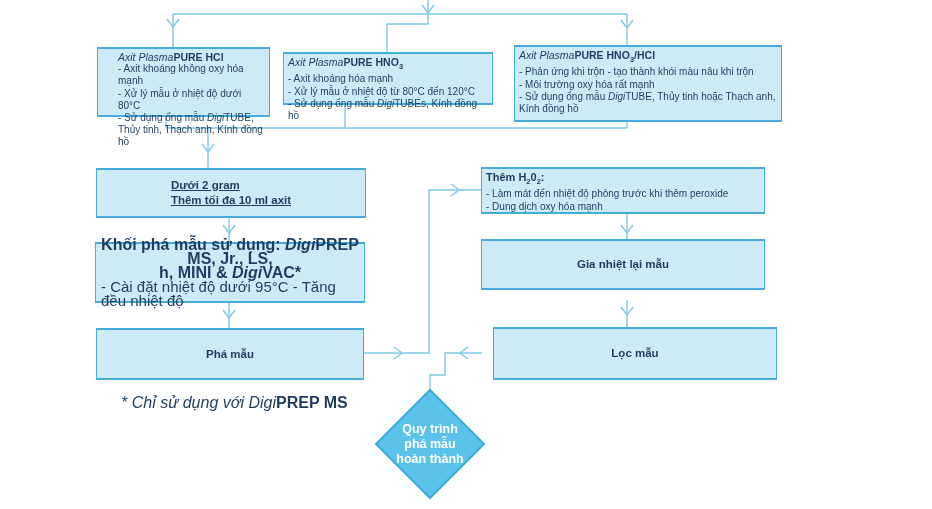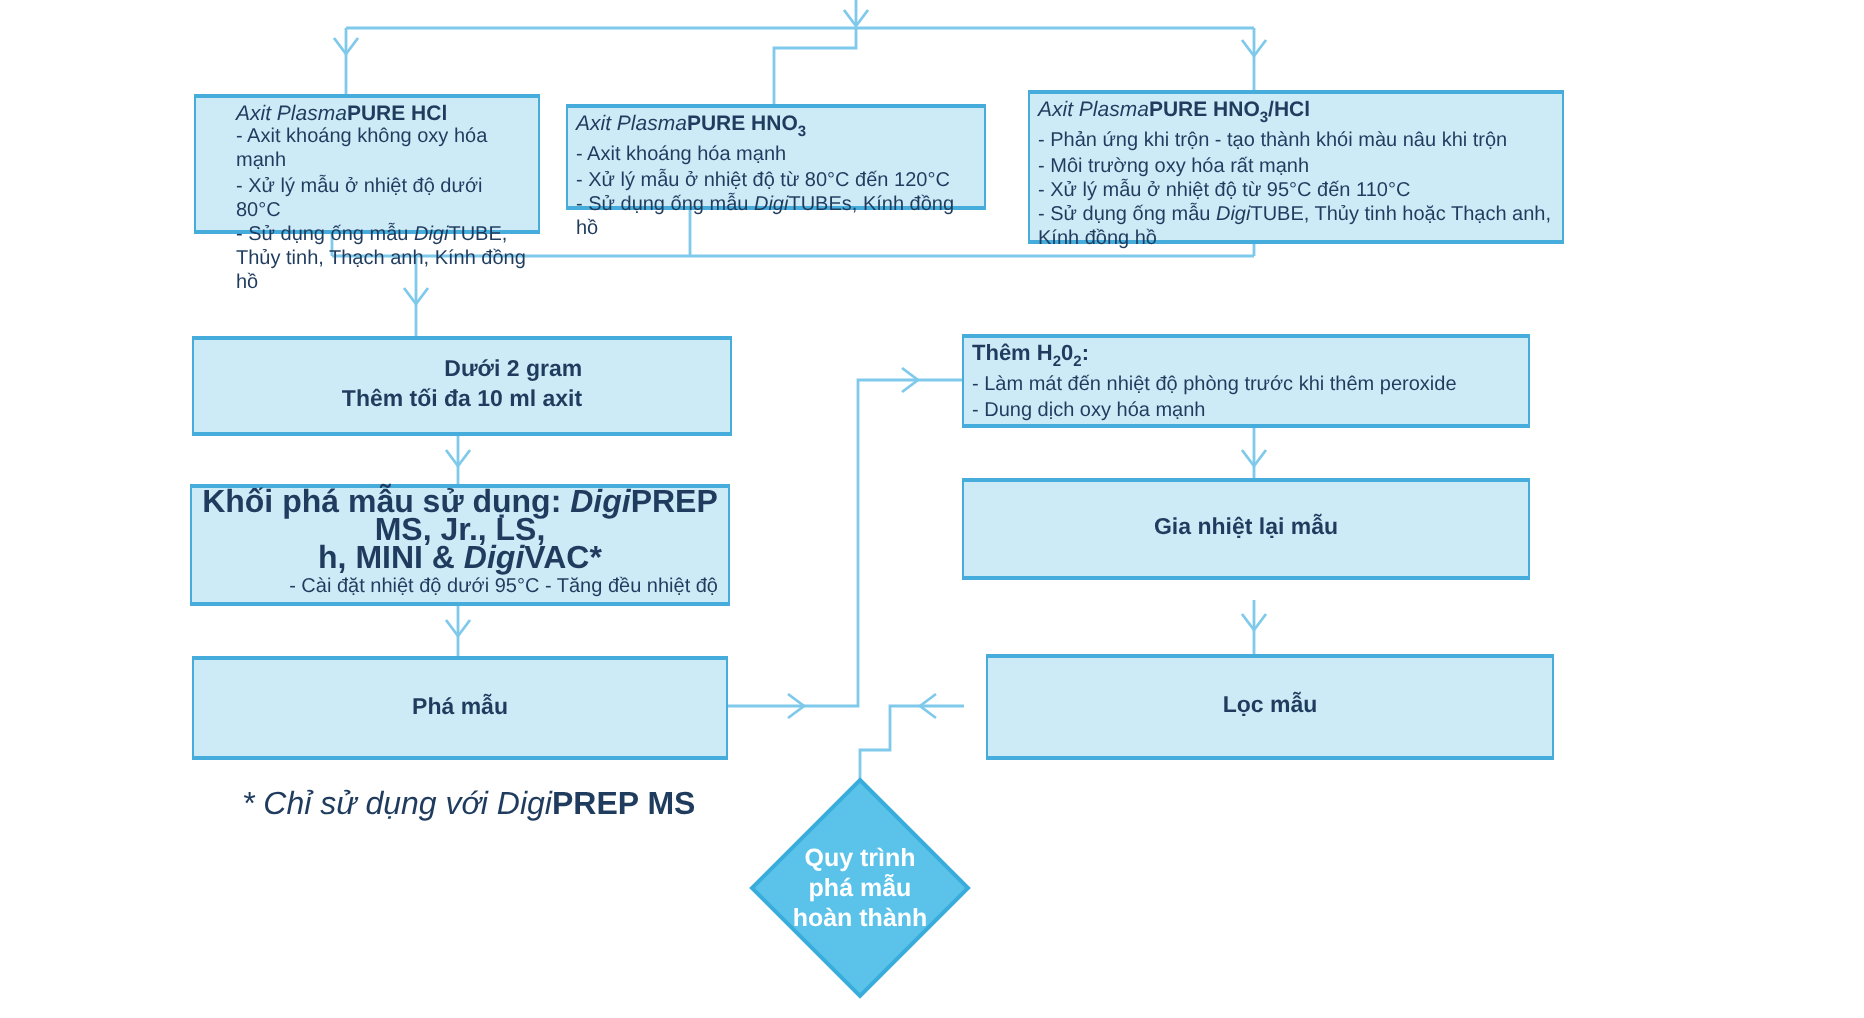--- a/index.html
+++ b/index.html
@@ -27,23 +27,23 @@
     border-top-width:2px;border-bottom-width:2px;
     font-size:10px;line-height:12.2px;
     padding:2px 4px;
   }
   .acid .btitle{font-size:10.5px;}
   .btitle b{font-weight:bold;}
   .btitle{white-space:nowrap;}
   .blines .tline{text-align:left;}
   .box.vcenter{display:flex;flex-direction:column;justify-content:center;}
   .box.label-box{align-items:center;font-weight:bold;font-size:11.5px;text-align:center;}
-  .box.label-multi{align-items:center;font-weight:bold;font-size:11.5px;text-align:right;line-height:15px;}
+  .box.label-multi{align-items:center;font-weight:bold;font-size:11.5px;text-align:left;line-height:15px;text-decoration:underline;}
   .titlelines .tline{font-weight:bold;text-align:center;font-size:16px;line-height:14px;}
-  .bodylines .tline{font-size:10px;line-height:14px;text-align:right;}
+  .bodylines .tline{font-size:15px;line-height:14px;text-align:left;}
   .peroxide .btitle{font-size:11px;}
   sub{font-size:7.5px;}
   .footnote{
     position:absolute;left:121px;top:396px;font-size:16px;line-height:13px;
     white-space:nowrap;
   }
   .footnote b{font-style:normal;font-weight:bold;}
   .diamond-label{
     position:absolute;left:376px;top:390px;width:108px;height:108px;
     display:flex;flex-direction:column;align-items:center;justify-content:center;
@@ -110,21 +110,20 @@
         <div class="tline">- Xử lý mẫu ở nhiệt độ từ 80°C đến 120°C</div>
         <div class="tline">- Sử dụng ống mẫu <i>Digi</i>TUBEs, Kính đồng hồ</div>
       </div>
   </div>
 
   <div class="box acid" style="left:498px;top:45px;width:268px;height:77px;margin-left:16px;">
     <div class="btitle"><i>Axit Plasma</i><b>PURE HNO<sub>3</sub>/HCl</b></div>
     <div class="blines">
         <div class="tline">- Phản ứng khi trộn - tạo thành khói màu nâu khi trộn</div>
         <div class="tline">- Môi trường oxy hóa rất mạnh</div>
-        <div class="tline">- Xử lý mẫu ở nhiệt độ từ 95°C đến 110°C</div>
         <div class="tline">- Sử dụng ống mẫu <i>Digi</i>TUBE, Thủy tinh hoặc Thạch anh, Kính đồng hồ</div>
       </div>
   </div>
 
   <div class="box vcenter label-multi" style="left:96px;top:168px;width:270px;height:50px;">
     <div>
         <div class="tline">Dưới 2 gram</div>
         <div class="tline">Thêm tối đa 10 ml axit</div>
       </div>
   </div>

